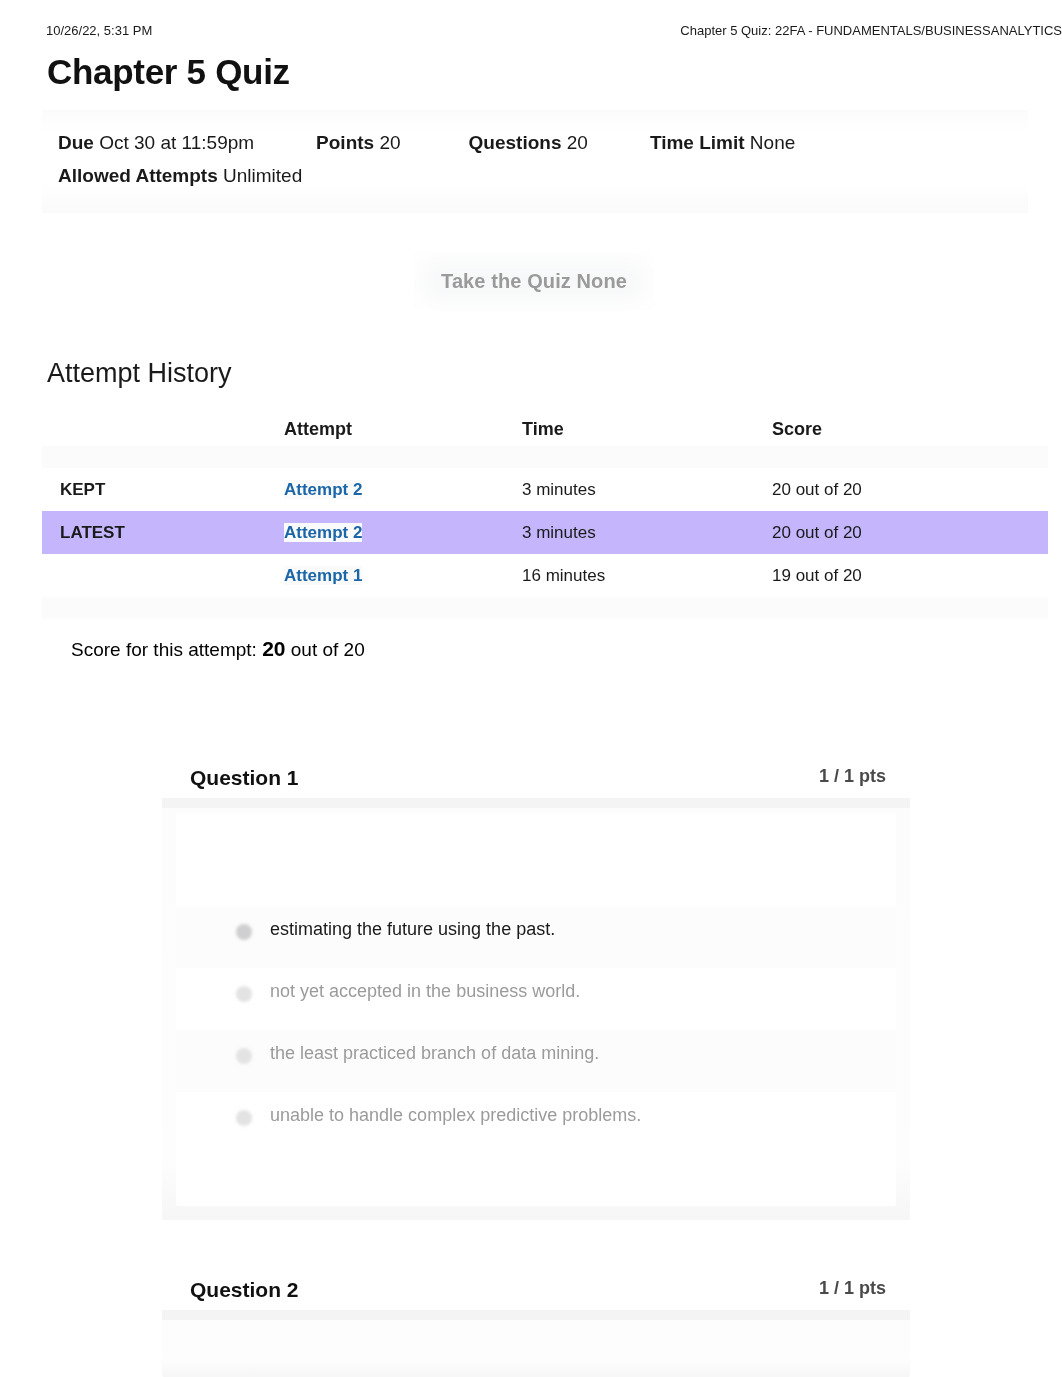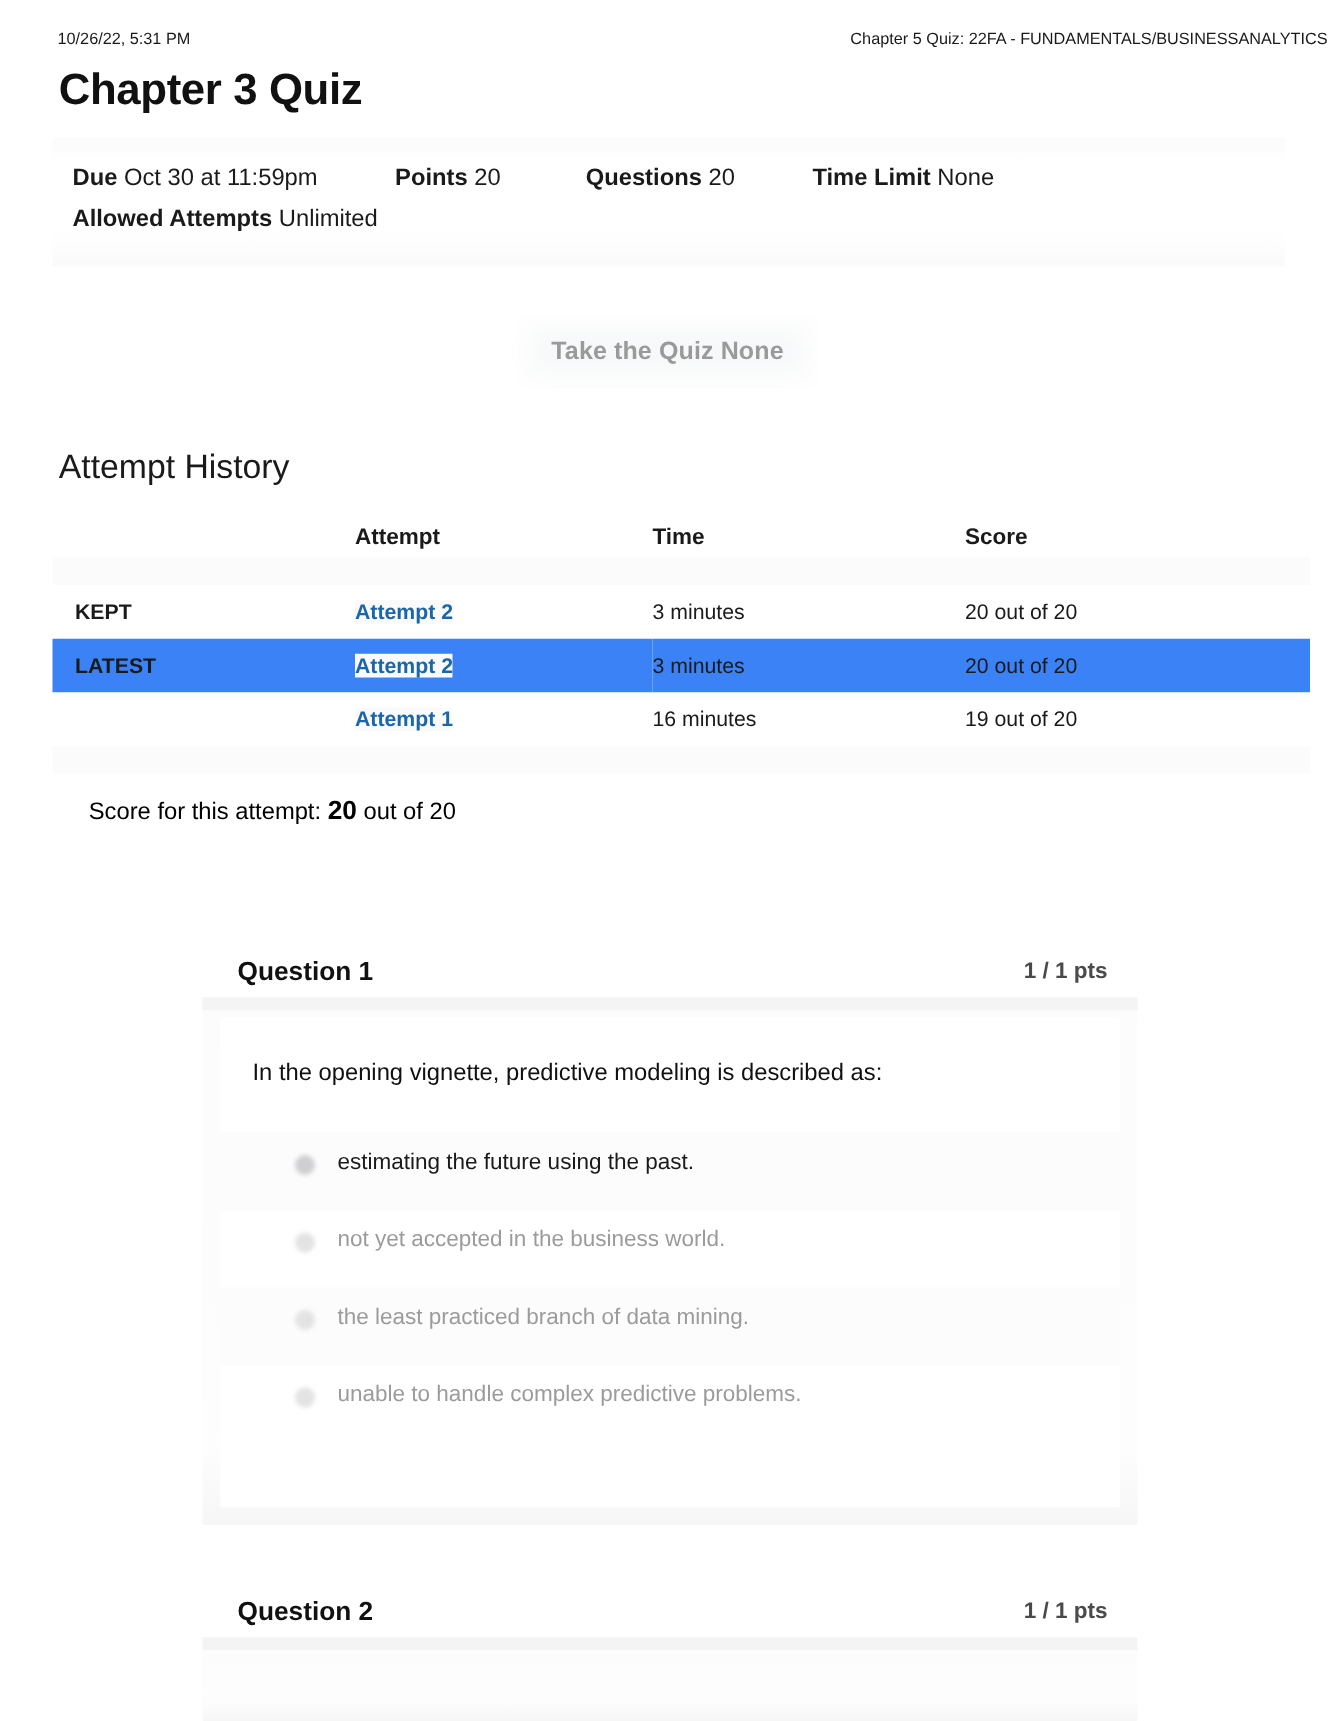--- a/index.html
+++ b/index.html
@@ -131,21 +131,21 @@
     font-weight: bold;
     font-size: 18px;
     height: 34px;
   }
   .col-label  { width: 224px; padding-left: 18px !important; }
   .col-attempt{ width: 238px; }
   .col-time   { width: 250px; }
   .col-score  { width: 276px; }
 
   .history tbody tr { height: 43px; }
-  .history tbody tr.shade-a { background: #3b82f6; }
+  .history tbody tr.shade-a { background: #c4b5fd; }
   .history tbody tr.shade-b { background: #ffffff; }
   .history .rowlabel { font-weight: bold; font-size: 17px; }
   .history .attempt-link {
     color: #1a66a8;
     font-weight: bold;
     text-decoration: none;
     background: #fafafa;
   }
   .history .spacer-row { height: 22px; background: #fbfbfc; }
   .history .spacer-row2 { height: 18px; background: #ffffff; }
@@ -267,21 +267,21 @@
   .answer > .marker, .answer > .atext { z-index: 2; }
 </style>
 </head>
 <body>
 
 <div class="print-header">
   <span class="ph-date">10/26/22, 5:31 PM</span>
   <span class="ph-title">Chapter 5 Quiz: 22FA - FUNDAMENTALS/BUSINESSANALYTICS</span>
 </div>
 
-<h1 class="page-title">Chapter 3 Quiz</h1>
+<h1 class="page-title">Chapter 5 Quiz</h1>
 
 <div class="meta-band">
   <div class="meta-row r1">
     <span class="meta-item"><span class="k">Due</span> <span class="v">Oct 30 at 11:59pm</span></span><span class="gap-1"></span><span class="meta-item"><span class="k">Points</span> <span class="v">20</span></span><span class="gap-2"></span><span class="meta-item"><span class="k">Questions</span> <span class="v">20</span></span><span class="gap-3"></span><span class="meta-item"><span class="k">Time Limit</span> <span class="v">None</span></span>
   </div>
   <div class="meta-row r2">
     <span class="meta-item"><span class="k">Allowed Attempts</span> <span class="v">Unlimited</span></span>
   </div>
 </div>
 
@@ -337,21 +337,20 @@
   <div class="line"><span>Score for this attempt:</span> <span class="big">20</span> <span>out of 20</span></div>
 </div>
 
 <div class="qcard" id="q1">
   <div class="qhead">
     <span class="qname">Question 1</span>
     <span class="qpts">1 / 1 pts</span>
   </div>
   <div class="qhead-rule"></div>
   <div class="qbody">
-    <div class="qtext">In the opening vignette, predictive modeling is described as:</div>
     <div class="answers">
       <div class="answer selected">
         <div class="band"></div>
         <div class="marker"></div>
         <div class="atext">estimating the future using the past.</div>
       </div>
       <div class="answer alt">
         <div class="band"></div>
         <div class="marker"></div>
         <div class="atext">not yet accepted in the business world.</div>

